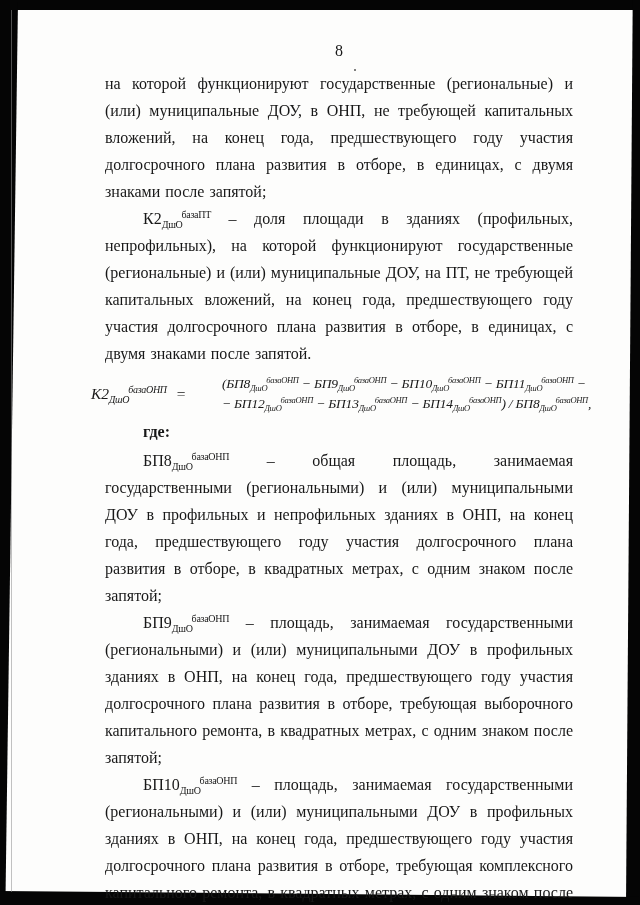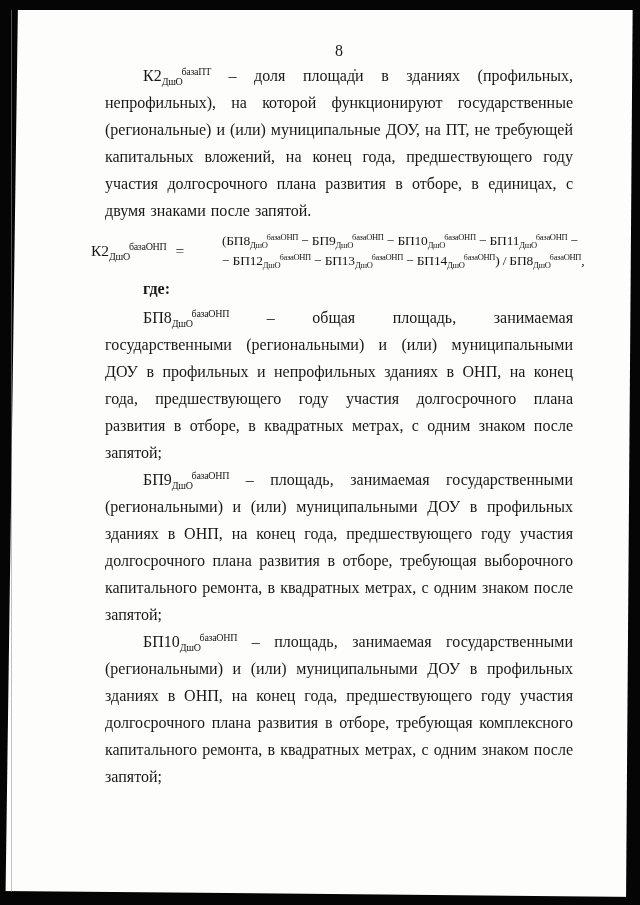--- a/index.html
+++ b/index.html
@@ -31,21 +31,21 @@
   p{margin:0;font-size:16px;line-height:27px;text-align:justify;
     word-spacing:1px;}
   .p1{margin-top:8px;}
   .indent{text-indent:38px;}
   .where{margin:4px 0 2px 0;font-weight:bold;}
 
   sub,sup{line-height:0;}
   .term sub{font-size:10px;vertical-align:-4px;letter-spacing:-0.3px;}
   .term sup{font-size:10px;vertical-align:6px;letter-spacing:-0.3px;margin-left:-1px;}
 
-  .formula{display:flex;align-items:center;margin:7px 0 3px -14px;}
+  .formula{display:flex;align-items:center;margin:7px 0 3px -14px;font-style:italic;}
   .f-lhs{flex:none;width:131px;font-size:15.5px;white-space:nowrap;}
   .f-eq{margin-left:9px;}
   .f-rhs{font-size:13.5px;letter-spacing:-0.2px;}
   .f-line{white-space:nowrap;line-height:20px;}
   .f-rhs .term sub{font-size:8.5px;vertical-align:-3px;}
   .f-rhs .term sup{font-size:8.5px;vertical-align:5px;}
 </style>
 </head>
 <body>
 
@@ -53,20 +53,21 @@
   <div class="edge top"></div>
   <div class="edge left"></div>
   <div class="edge right"></div>
   <div class="edge bottom"></div>
   <div class="hairline"></div>
   <div class="speck"></div>
 
   <div class="content">
     <div class="pnum">8</div>
 
+    <p class="p1">на которой функционируют государственные (региональные) и (или) муниципальные ДОУ, в ОНП, не требующей капитальных вложений, на конец года, предшествующего году участия долгосрочного плана развития в отборе, в единицах, с двумя знаками после запятой;</p>
 
     <p class="indent"><span class="term"><span>К2</span><sub>ДшО</sub><sup>базаПТ</sup></span><span> – доля площади в зданиях (профильных, непрофильных), на которой функционируют государственные (региональные) и (или) муниципальные ДОУ, на ПТ, не требующей капитальных вложений, на конец года, предшествующего году участия долгосрочного плана развития в отборе, в единицах, с двумя знаками после запятой.</span></p>
 
     <div class="formula">
       <div class="f-lhs"><span class="term"><span>К2</span><sub>ДшО</sub><sup>базаОНП</sup></span><span class="f-eq">=</span></div>
       <div class="f-rhs">
         <div class="f-line">(<span class="term"><span>БП8</span><sub>ДшО</sub><sup>базаОНП</sup></span> − <span class="term"><span>БП9</span><sub>ДшО</sub><sup>базаОНП</sup></span> − <span class="term"><span>БП10</span><sub>ДшО</sub><sup>базаОНП</sup></span> − <span class="term"><span>БП11</span><sub>ДшО</sub><sup>базаОНП</sup></span> −</div>
         <div class="f-line">− <span class="term"><span>БП12</span><sub>ДшО</sub><sup>базаОНП</sup></span> − <span class="term"><span>БП13</span><sub>ДшО</sub><sup>базаОНП</sup></span> − <span class="term"><span>БП14</span><sub>ДшО</sub><sup>базаОНП</sup></span>) / <span class="term"><span>БП8</span><sub>ДшО</sub><sup>базаОНП</sup></span>,</div>
       </div>
     </div>

